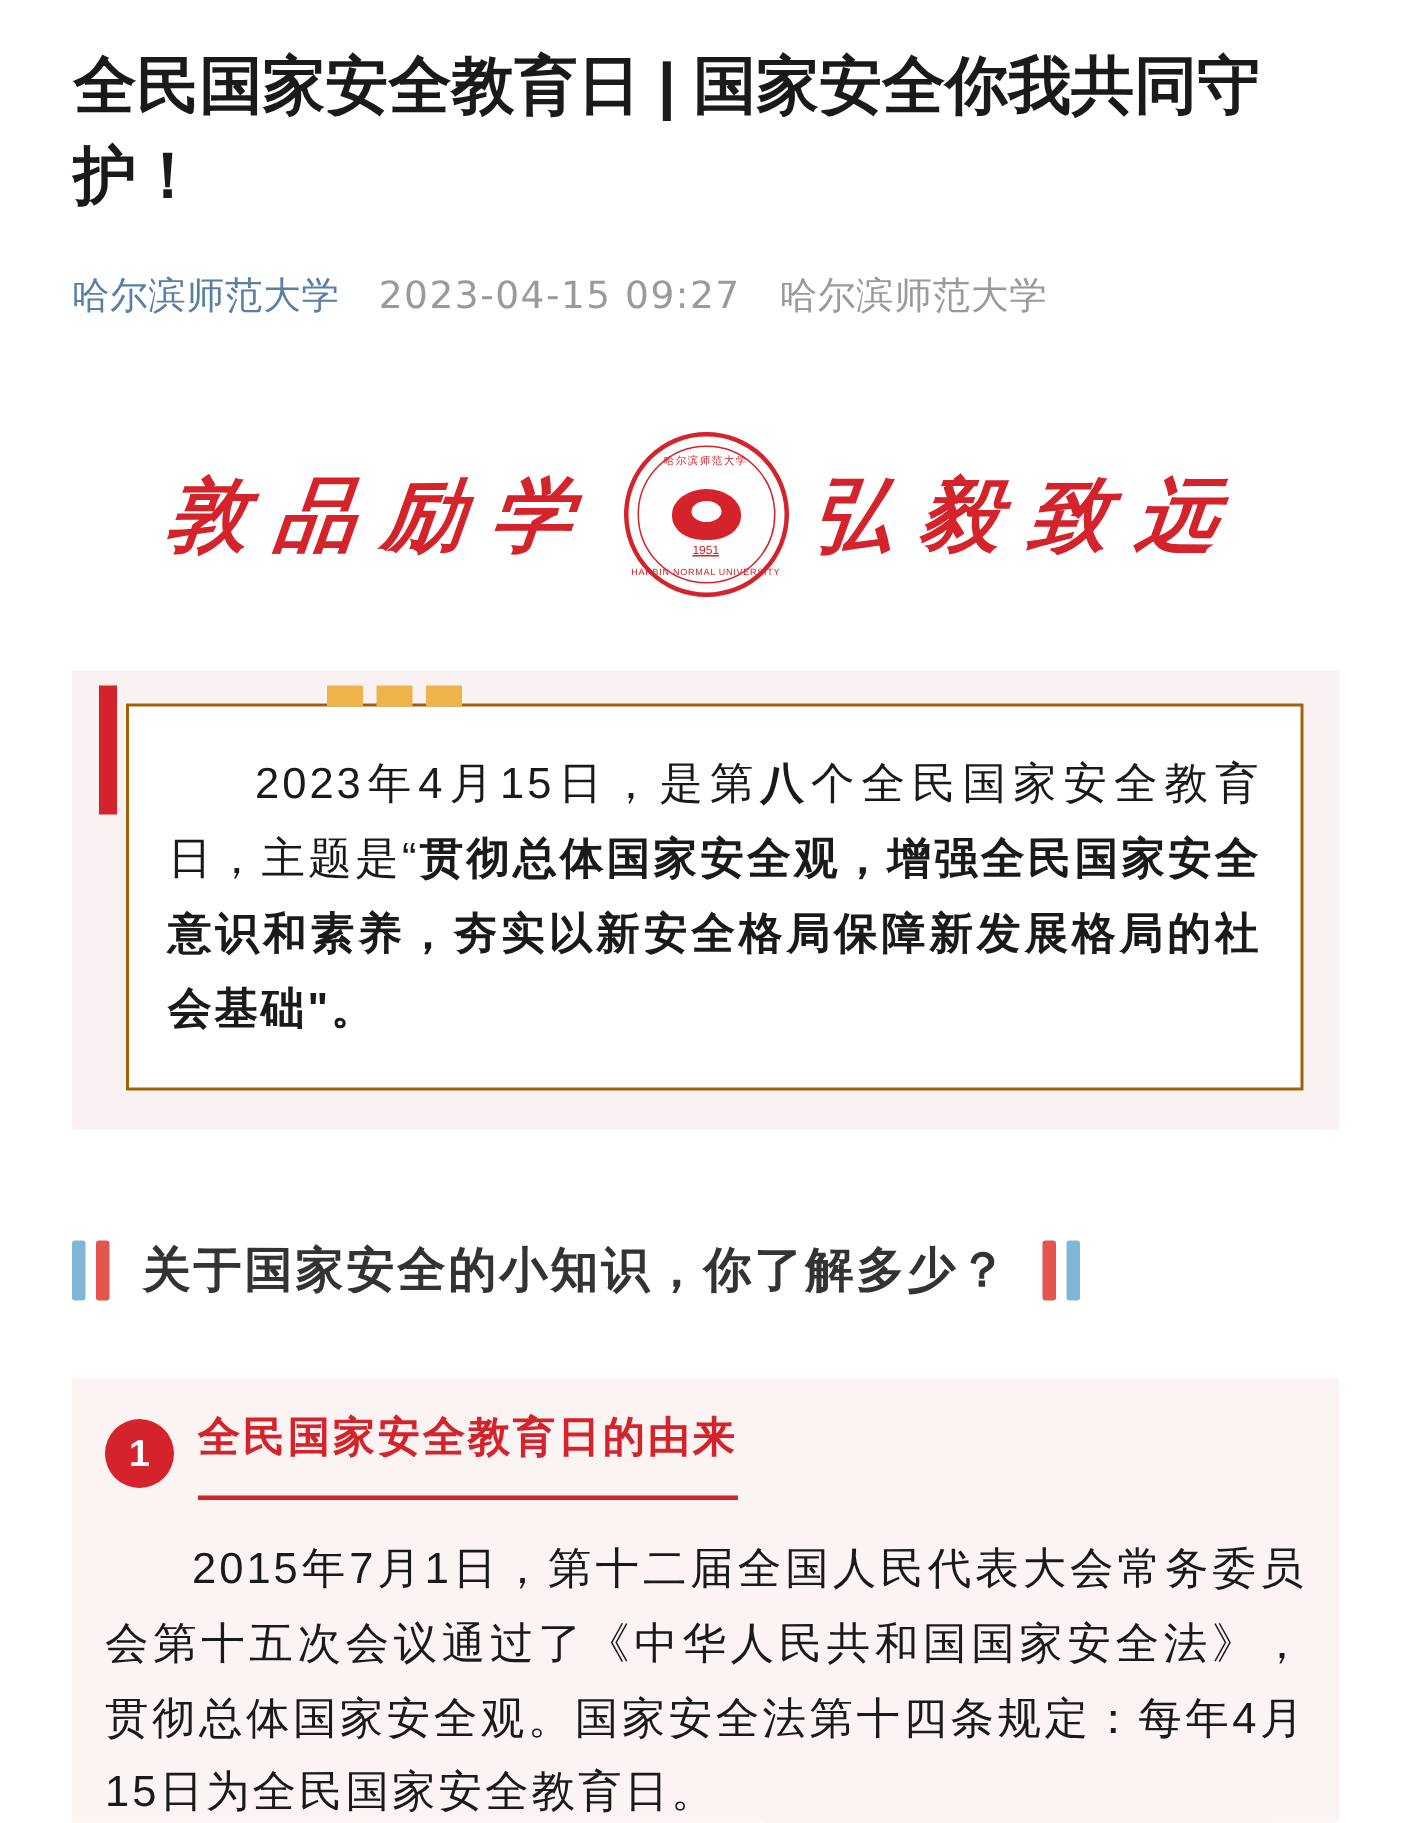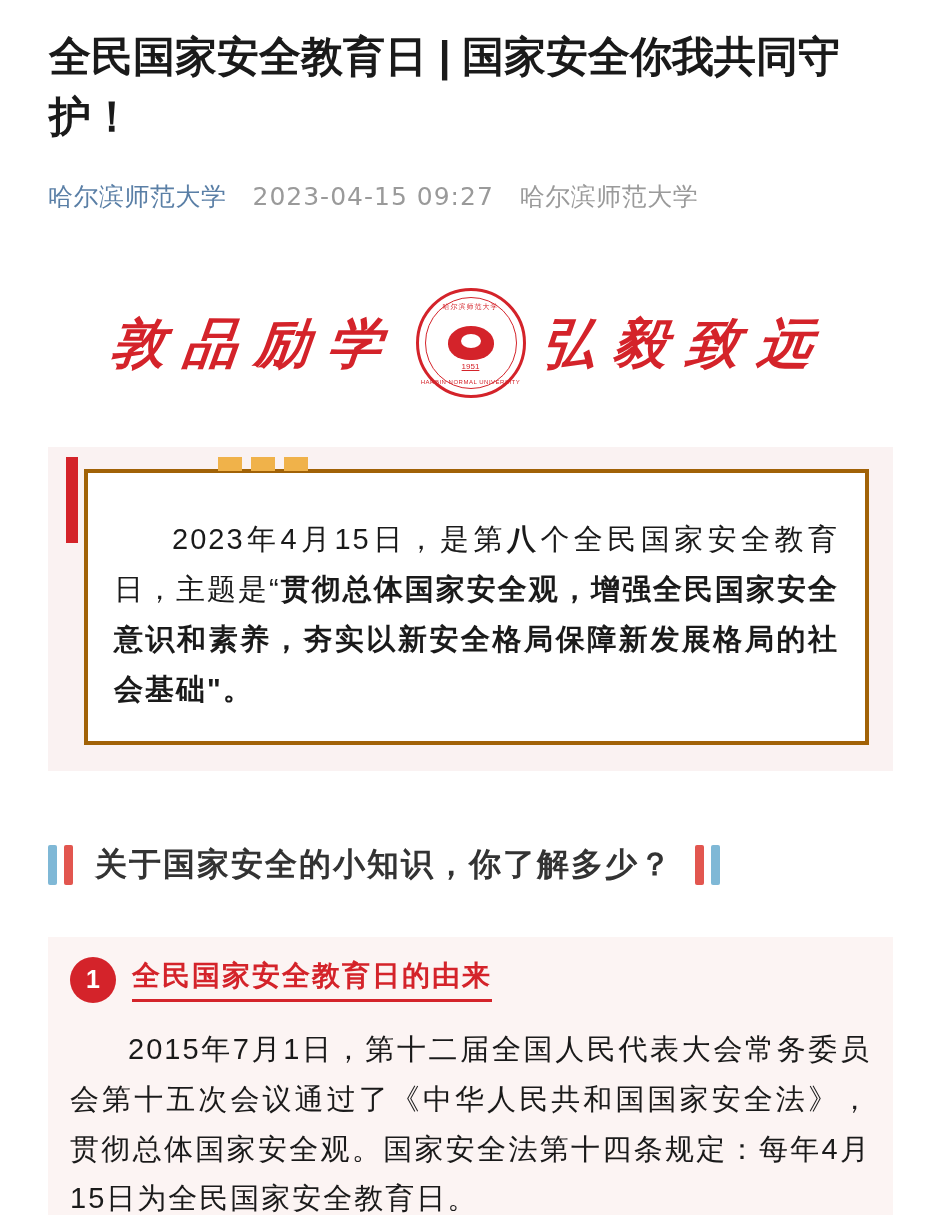--- a/index.html
+++ b/index.html
@@ -158,23 +158,23 @@
     display: flex;
     gap: 9px;
   }
   .deco-dashes span {
     display: block;
     width: 24px;
     height: 14px;
     background: #f0b24a;
   }
   .quote-box {
-    border: 4px solid #a16207;
+    border: 2px solid #a16207;
     background: #ffffff;
-    padding: 42px 26px 26px 26px;
+    padding: 28px 26px 26px 26px;
     margin-left: 12px;
     box-sizing: border-box;
   }
   .quote-text {
     font-size: 29px;
     line-height: 1.72;
     letter-spacing: 2px;
     color: #1a1a1a;
     text-align: justify;
     margin: 0;
@@ -236,21 +236,21 @@
     align-items: center;
     justify-content: center;
     flex: 0 0 auto;
   }
   .item-title {
     font-size: 28px;
     font-weight: bold;
     color: #d4232a;
     letter-spacing: 2px;
     border-bottom: 3px solid #d4232a;
-    padding-bottom: 4px;
+    padding-bottom: 20px;
     white-space: nowrap;
   }
   .item-body {
     margin-top: 22px;
     font-size: 29px;
     line-height: 1.72;
     letter-spacing: 2px;
     color: #1a1a1a;
     text-align: justify;
   }

